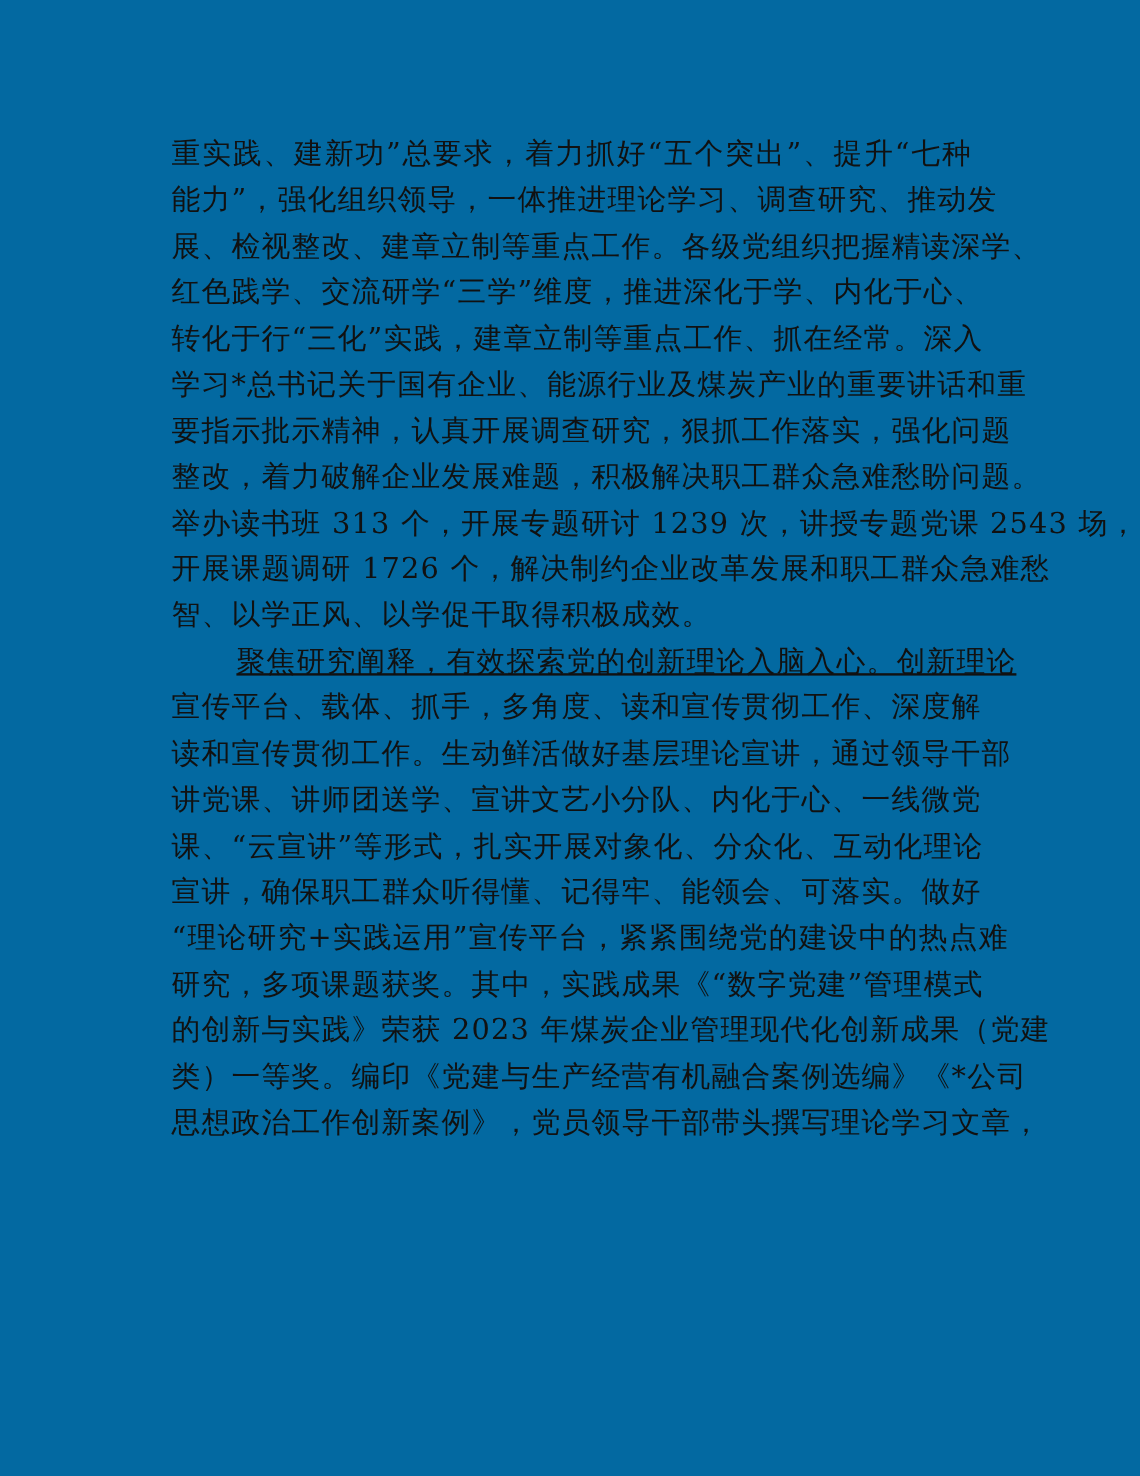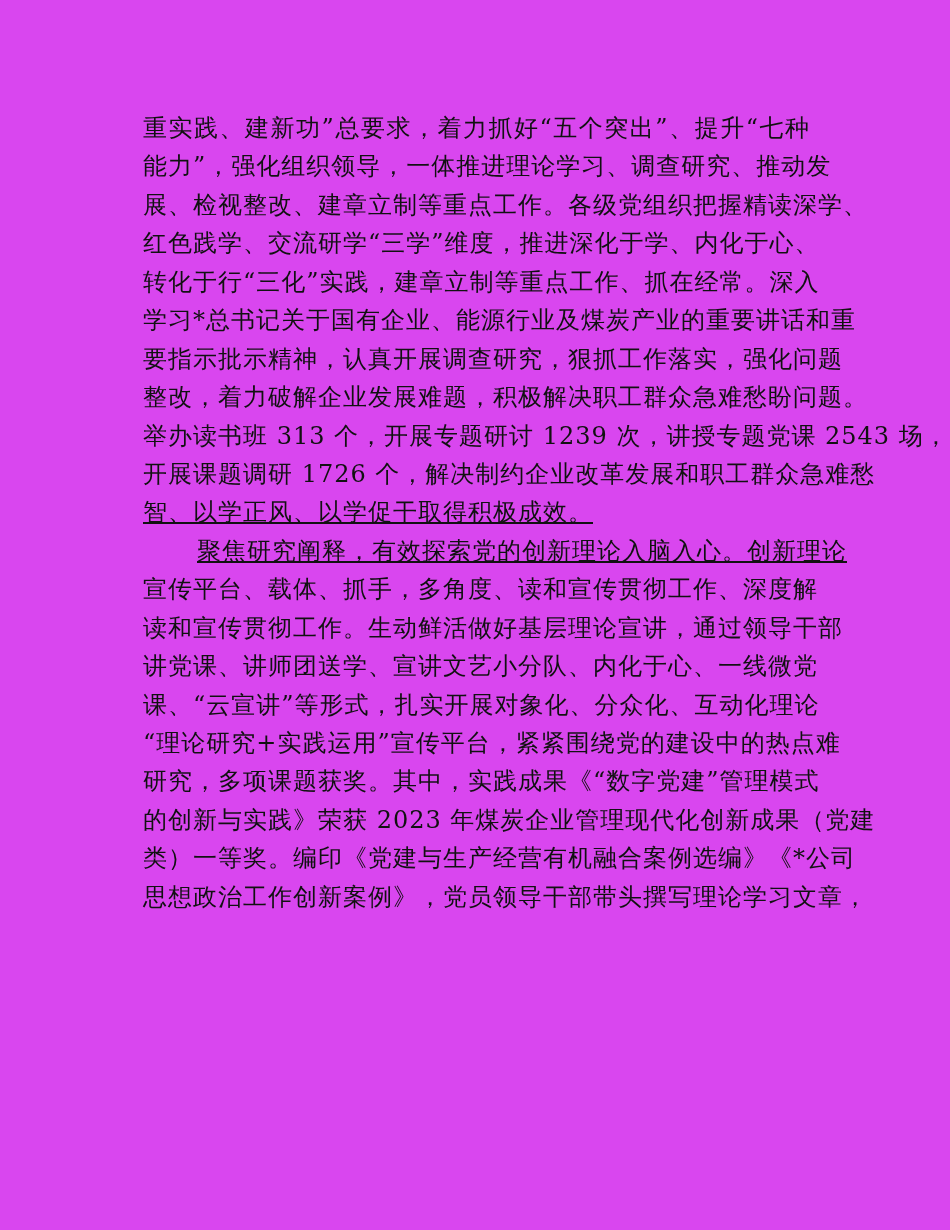--- a/index.html
+++ b/index.html
@@ -1,30 +1,30 @@
 <!DOCTYPE html>
 <html><head>
 <meta charset="utf-8">
 <style>
   html, body { margin: 0; padding: 0; background: #ffffff; }
   body { width: 950px; height: 1230px; position: relative; overflow: hidden; }
-  .page { position: absolute; left: 0; top: 0; width: 950px; height: 1230px; background: #d946ef; }
+  .page { position: absolute; left: 0; top: 0; width: 950px; height: 1230px; background: #0369a1; }
   .text-block { position: absolute; left: 143px; top: 109px; width: 667px; }
   .line {
     height: 38.45px;
     line-height: 38.45px;
     font-family: "DejaVu Serif", "Liberation Serif", serif;
     font-size: 24px;
     color: #111111;
     white-space: nowrap;
     text-align: justify;
     text-align-last: justify;
     letter-spacing: 1px;
   }
-  .line.last { text-align-last: left; text-decoration: underline; }
+  .line.last { text-align-last: left; }
   .line.indent { padding-left: 54px; text-decoration: underline; }
 </style>
 </head>
 <body>
 
 <div class="page">
   <div class="text-block">
 
     <div class="line">重实践、建新功”总要求，着力抓好“五个突出”、提升“七种</div>
     <div class="line">能力”，强化组织领导，一体推进理论学习、调查研究、推动发</div>
@@ -36,19 +36,20 @@
     <div class="line">整改，着力破解企业发展难题，积极解决职工群众急难愁盼问题。</div>
     <div class="line">举办读书班 313 个，开展专题研讨 1239 次，讲授专题党课 2543 场，</div>
     <div class="line">开展课题调研 1726 个，解决制约企业改革发展和职工群众急难愁</div>
     <div class="line last">智、以学正风、以学促干取得积极成效。</div>
 
     <div class="line indent">聚焦研究阐释，有效探索党的创新理论入脑入心。创新理论</div>
     <div class="line">宣传平台、载体、抓手，多角度、读和宣传贯彻工作、深度解</div>
     <div class="line">读和宣传贯彻工作。生动鲜活做好基层理论宣讲，通过领导干部</div>
     <div class="line">讲党课、讲师团送学、宣讲文艺小分队、内化于心、一线微党</div>
     <div class="line">课、“云宣讲”等形式，扎实开展对象化、分众化、互动化理论</div>
+    <div class="line">宣讲，确保职工群众听得懂、记得牢、能领会、可落实。做好</div>
     <div class="line">“理论研究+实践运用”宣传平台，紧紧围绕党的建设中的热点难</div>
     <div class="line">研究，多项课题获奖。其中，实践成果《“数字党建”管理模式</div>
     <div class="line">的创新与实践》荣获 2023 年煤炭企业管理现代化创新成果（党建</div>
     <div class="line">类）一等奖。编印《党建与生产经营有机融合案例选编》《*公司</div>
     <div class="line">思想政治工作创新案例》，党员领导干部带头撰写理论学习文章，</div>
   </div>
 </div>
 
 </body></html>

